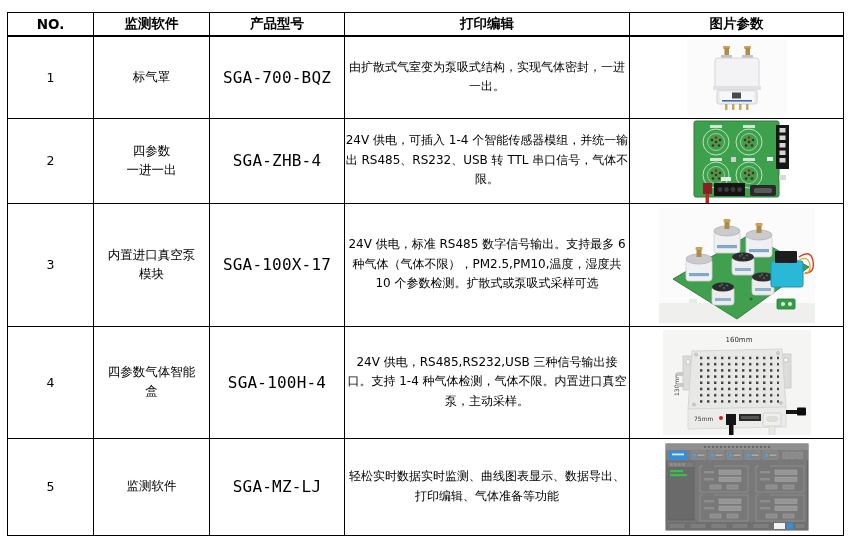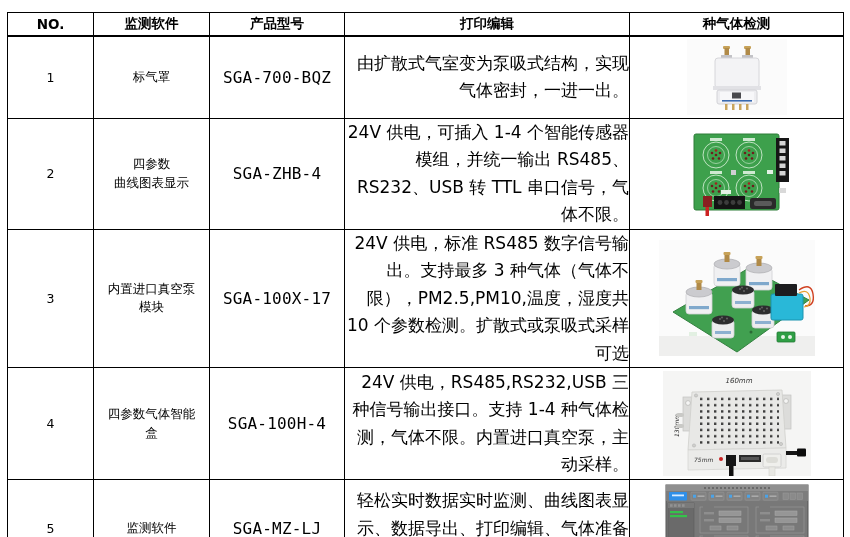--- a/index.html
+++ b/index.html
@@ -17,44 +17,44 @@
     overflow:hidden;
   }
   table.products th{
     font-size:13.5px;font-weight:bold;text-align:center;height:22px;
     border-bottom:2px solid #000;
     font-family:"DejaVu Sans","Liberation Sans",sans-serif;
   }
   td.c-no, td.c-name, td.c-model{text-align:center;font-size:12.5px;}
   td.c-name{white-space:pre-line;line-height:1.5;}
   td.c-model{font-family:"DejaVu Sans Mono","DejaVu Sans",monospace;font-size:16px;letter-spacing:0.2px;}
-  td.c-func{font-size:17px;line-height:1.62;text-align:right;padding:6px 10px 6px 10px;}
+  td.c-func{font-size:12px;line-height:1.62;text-align:center;padding:6px 10px 6px 10px;}
   td.c-img{text-align:center;}
-  td.c-img .imgwrap{display:flex;align-items:center;justify-content:center;width:100%;height:100%;font-style:italic;}
+  td.c-img .imgwrap{display:flex;align-items:center;justify-content:center;width:100%;height:100%;}
   svg{display:block;}
 </style>
 </head>
 <body>
 
 <div class="page">
   <table class="products">
     <colgroup>
       <col style="width:86px">
         <col style="width:116px">
         <col style="width:135px">
         <col style="width:285px">
         <col style="width:214px">
     </colgroup>
     <tbody>
         <tr>
       <th>NO.</th>
       <th>监测软件</th>
       <th>产品型号</th>
       <th>打印编辑</th>
-      <th>种气体检测</th>
+      <th>图片参数</th>
     </tr>
 
     <tr style="height:82px">
       <td class="c-no">1</td>
       <td class="c-name">标气罩</td>
       <td class="c-model">SGA-700-BQZ</td>
       <td class="c-func">由扩散式气室变为泵吸式结构，实现气体密封，一进一出。</td>
       <td class="c-img">
             <div class="imgwrap">
         <svg width="100" height="76" viewBox="0 0 100 76">
@@ -76,21 +76,21 @@
           <rect x="52" y="65" width="2.5" height="6" fill="#c9a45c"></rect>
           <rect x="59" y="65" width="2.5" height="6" fill="#c9a45c"></rect>
         </svg>
       </div>
           </td>
     </tr>
 
     <tr style="height:84px">
       <td class="c-no">2</td>
       <td class="c-name">四参数
-曲线图表显示</td>
+一进一出</td>
       <td class="c-model">SGA-ZHB-4</td>
       <td class="c-func">24V 供电，可插入 1-4 个智能传感器模组，并统一输出 RS485、RS232、USB 转 TTL 串口信号，气体不限。</td>
       <td class="c-img">
             <div class="imgwrap">
         <svg width="112" height="84" viewBox="0 0 112 84">
           <defs>
             <g id="socket">
               <circle r="13" fill="none" stroke="#bfe3c2" stroke-width="1"></circle>
               <circle r="8.5" fill="none" stroke="#bfe3c2" stroke-width="0.7"></circle>
               <rect x="-6" y="-17" width="12" height="3" fill="#cfe9d1"></rect>
@@ -130,21 +130,21 @@
         </svg>
       </div>
           </td>
     </tr>
 
     <tr style="height:123px">
       <td class="c-no">3</td>
       <td class="c-name">内置进口真空泵
 模块</td>
       <td class="c-model">SGA-100X-17</td>
-      <td class="c-func">24V 供电，标准 RS485 数字信号输出。支持最多 3 种气体（气体不限），PM2.5,PM10,温度，湿度共 10 个参数检测。扩散式或泵吸式采样可选</td>
+      <td class="c-func">24V 供电，标准 RS485 数字信号输出。支持最多 6 种气体（气体不限），PM2.5,PM10,温度，湿度共 10 个参数检测。扩散式或泵吸式采样可选</td>
       <td class="c-img">
             <div class="imgwrap">
         <svg width="156" height="116" viewBox="0 0 156 116">
           <defs>
             <g id="s-silver">
               <rect x="-13" y="-10" width="26" height="22" rx="3" fill="#f0f0f2" stroke="#d0d0d4" stroke-width="0.8"></rect>
               <rect x="-10" y="4" width="20" height="3.2" fill="#7fa8cc"></rect>
               <ellipse cx="0" cy="-10" rx="13" ry="5" fill="#cbcbcf" stroke="#b2b2b6" stroke-width="0.8"></ellipse>
               <rect x="-2.5" y="-20" width="5" height="8" fill="#b08a48"></rect>
               <rect x="-3.5" y="-22" width="7" height="3" rx="1" fill="#c7a258"></rect>

